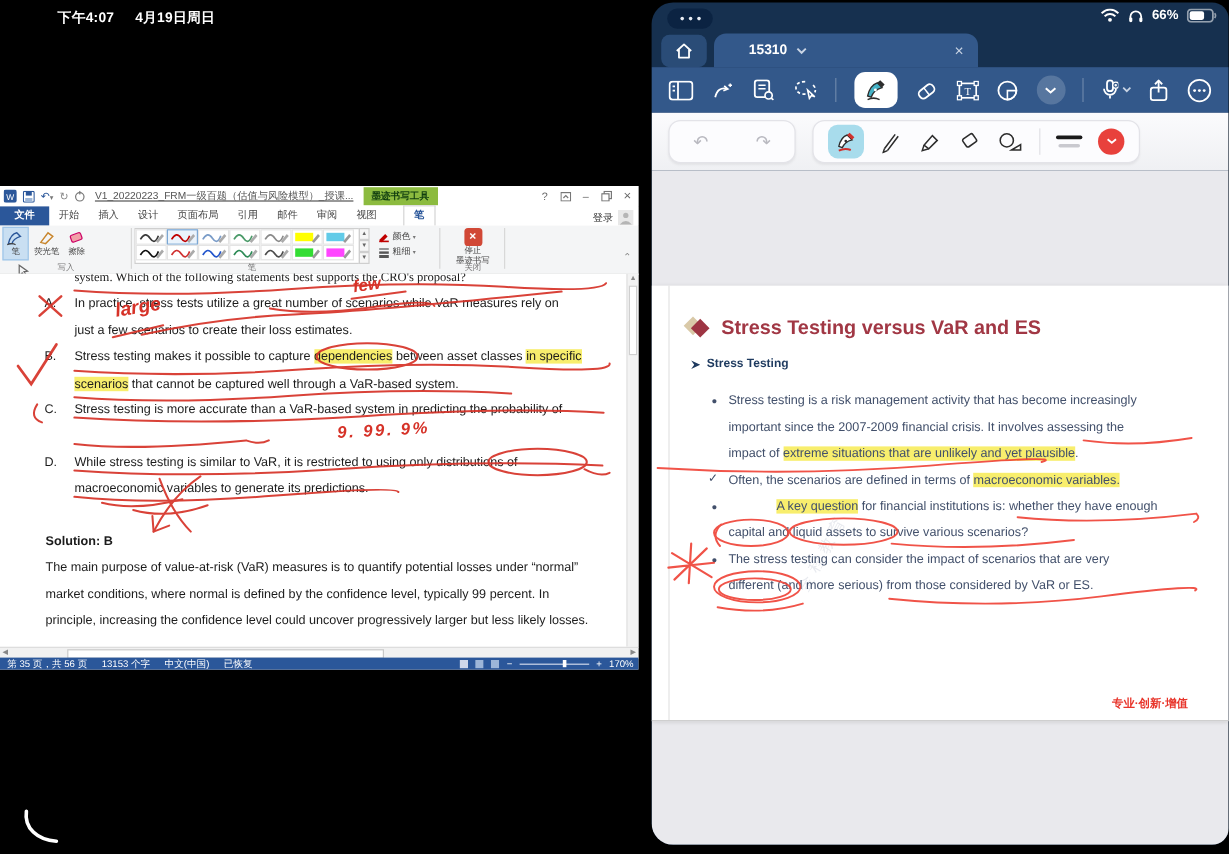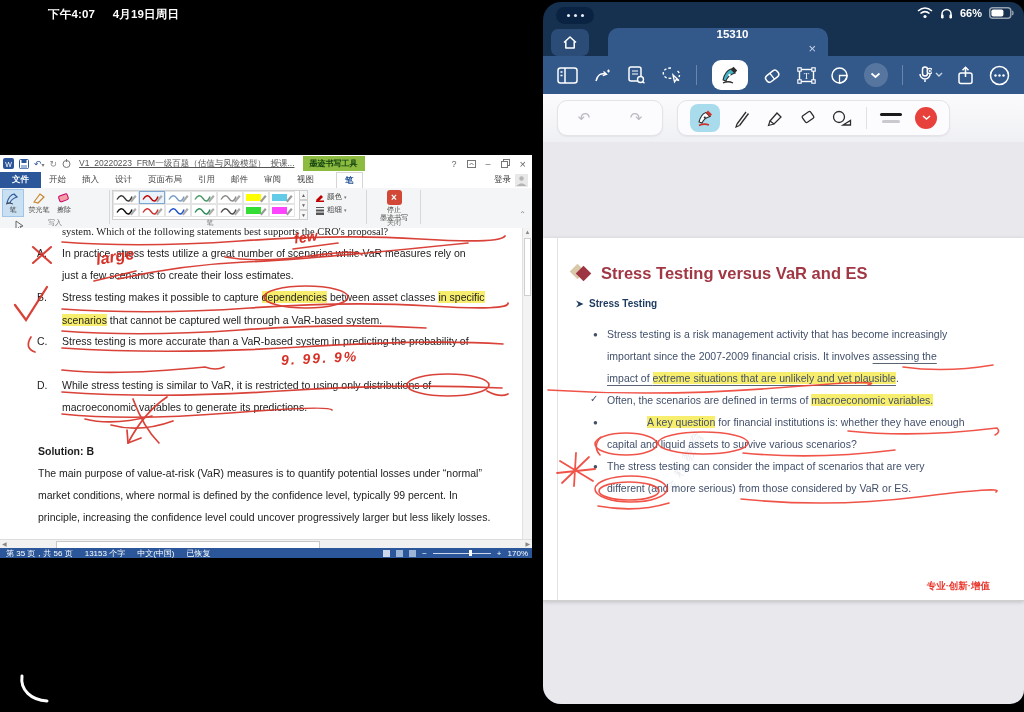--- a/index.html
+++ b/index.html
@@ -10,21 +10,21 @@
   .ipad-status{position:absolute;left:48px;top:7px;color:#fff;font-size:11.5px;font-weight:bold;letter-spacing:.2px;}
   .ipad-status span{margin-right:14px;}
 
   
   .word-win{position:absolute;left:0;top:155px;width:532px;height:403px;background:#fff;font-size:9px;color:#333;}
   .w-titlebar{position:absolute;left:0;top:0;width:532px;height:17px;background:#fff;display:flex;align-items:center;}
   .qat{display:flex;align-items:center;gap:5px;padding-left:3px;}
   .w-title{font-size:8.5px;color:#555;margin-left:8px;white-space:nowrap;text-decoration:underline;}
   .inktab{margin-left:8px;background:#8cbb3f;color:#0f3d0f;font-size:8px;padding:2px 7px;font-weight:bold;}
   .w-controls{margin-left:auto;display:flex;align-items:center;gap:10px;padding-right:6px;color:#666;font-size:9px;}
-  .w-menurow{position:absolute;left:0;top:17px;width:532px;height:16px;background:#fff;display:flex;align-items:center;font-size:8.5px;}
+  .w-menurow{position:absolute;left:0;top:17px;width:532px;height:16px;background:#fff;display:flex;align-items:flex-end;font-size:8.5px;}
   .wtab{padding:2px 8px;color:#444;}
   .wtab.file{background:#2b579a;color:#fff;font-weight:bold;padding:2px 12px;}
   .wtab.active{background:#fff;border:1px solid #d5d5d5;border-bottom:none;color:#2b579a;font-weight:bold;}
   .w-signin{margin-left:auto;display:flex;align-items:center;gap:4px;padding-right:4px;color:#333;}
   .w-ribbon{position:absolute;left:0;top:33px;width:532px;height:40px;background:#f4f5f6;border-bottom:1px solid #c9c9c9;}
   .rgroup{position:absolute;top:0;height:30px;}
   .rtool{display:inline-flex;flex-direction:column;align-items:center;font-size:7px;color:#444;padding:1px 2px;margin-top:1px;}
   .rtool.sel{background:#c9dff2;border:1px solid #9fc5e8;}
   .grp-label{position:absolute;top:30px;font-size:7px;color:#777;width:100%;text-align:center;}
   .gsep{position:absolute;top:2px;width:1px;height:34px;background:#d8d8d8;}
@@ -59,21 +59,21 @@
   
   .handink{position:absolute;color:#d63228;font-style:italic;font-weight:bold;white-space:nowrap;z-index:31;}
 
   
   .gn-win{position:absolute;left:543px;top:2px;width:481px;height:702px;background:#16304f;border-radius:18px 14px 14px 18px;overflow:hidden;}
   .gn-pill{position:absolute;left:13px;top:5px;width:38px;height:17px;background:#0b2342;border-radius:9px;display:flex;align-items:center;justify-content:center;gap:4px;}
   .gn-pill i{width:3px;height:3px;border-radius:50%;background:#e8edf4;}
   .gn-statusicons{position:absolute;right:10px;top:5px;display:flex;align-items:center;gap:7px;color:#fff;font-size:11px;font-weight:bold;}
   .gn-tabrow{position:absolute;left:0;top:26px;width:481px;height:28px;}
   .gn-home{position:absolute;left:8px;top:1px;width:38px;height:27px;background:#2a4c77;border-radius:7px;display:flex;align-items:center;justify-content:center;}
-  .gn-tab{position:absolute;left:65px;top:0;width:220px;height:28px;background:#33588a;border-radius:10px 10px 0 0;display:flex;align-items:center;color:#fff;font-size:11.5px;font-weight:bold;padding-left:29px;box-sizing:border-box;flex-direction:column;}
+  .gn-tab{position:absolute;left:52px;top:0;width:220px;height:28px;background:#33588a;border-radius:10px 10px 0 0;display:flex;align-items:center;color:#fff;font-size:11.5px;font-weight:bold;padding-left:29px;box-sizing:border-box;}
   .gn-tab .close{margin-left:auto;margin-right:12px;color:#c9d4e4;font-weight:normal;font-size:13px;}
   .gn-toolbar{position:absolute;left:0;top:54px;width:481px;height:38px;background:#33588a;display:flex;align-items:center;justify-content:space-between;padding:0 14px;box-sizing:border-box;}
   .tb-div{width:1px;height:20px;background:rgba(255,255,255,.28);}
   .pen-chip{width:36px;height:30px;background:#fff;border-radius:9px;display:flex;align-items:center;justify-content:center;}
   .chev-circle{width:24px;height:24px;border-radius:50%;background:rgba(255,255,255,.18);display:flex;align-items:center;justify-content:center;}
   .gn-subbar{position:absolute;left:0;top:92px;width:481px;height:48px;background:linear-gradient(#fbfbfd,#eff0f3);display:flex;align-items:center;gap:14px;padding-left:14px;box-sizing:border-box;}
   .pill{background:#fcfcfe;border:1px solid #e3e3e8;border-radius:10px;height:34px;display:flex;align-items:center;box-shadow:0 1px 2px rgba(0,0,0,.06);}
   .pill.undo{width:104px;justify-content:space-around;color:#b9b9c0;font-size:15px;}
   .pill.tools{padding:0 12px;gap:13px;}
   .tool-chip{width:30px;height:28px;border-radius:8px;display:flex;align-items:center;justify-content:center;}
@@ -83,21 +83,21 @@
   .thick .b2{width:18px;height:3px;background:#c9c9cf;border-radius:2px;}
   .color-dot{width:22px;height:22px;border-radius:50%;background:#e8413c;display:flex;align-items:center;justify-content:center;}
   .gn-content{position:absolute;left:0;top:140px;width:481px;height:562px;background:#e9e9ed;}
   .gn-page{position:absolute;left:0;top:96px;width:481px;height:362px;background:#fff;box-shadow:0 1px 4px rgba(0,0,0,.18);border-bottom:1px solid #cfcfcf;}
   .page-edge{position:absolute;left:14px;top:0;width:1px;height:362px;background:#e3e3e3;}
   .slide-title{position:absolute;left:26px;top:24px;display:flex;align-items:center;gap:8px;color:#a13744;font-size:16.5px;font-weight:bold;}
   .slide-section{position:absolute;left:32px;top:60px;color:#1e3a5f;font-size:10px;font-weight:bold;display:flex;gap:4px;align-items:center;}
   .sl{position:absolute;left:64px;font-size:10.5px;color:#42506b;white-space:nowrap;}
   .sbullet{position:absolute;left:50px;font-size:8px;color:#42506b;}
   .scheck{position:absolute;left:47px;font-size:10px;color:#42506b;}
-  .ul{text-decoration:underline;text-underline-offset:2.5px;text-decoration-color:#5a6573;margin-top:24px;}
+  .ul{text-underline-offset:2.5px;text-decoration-color:#5a6573;margin-top:24px;}
   .slide-footer{position:absolute;right:34px;top:342px;color:#e8352b;font-size:9.5px;font-weight:bold;}
   .watermark{position:absolute;left:118px;top:250px;color:rgba(140,150,175,.20);font-size:13px;letter-spacing:5px;transform:rotate(-62deg);transform-origin:left top;}
 
   
   #ink{position:absolute;left:0;top:0;z-index:30;pointer-events:none;}
   svg{display:block;}
 </style>
 </head>
 <body>
 

